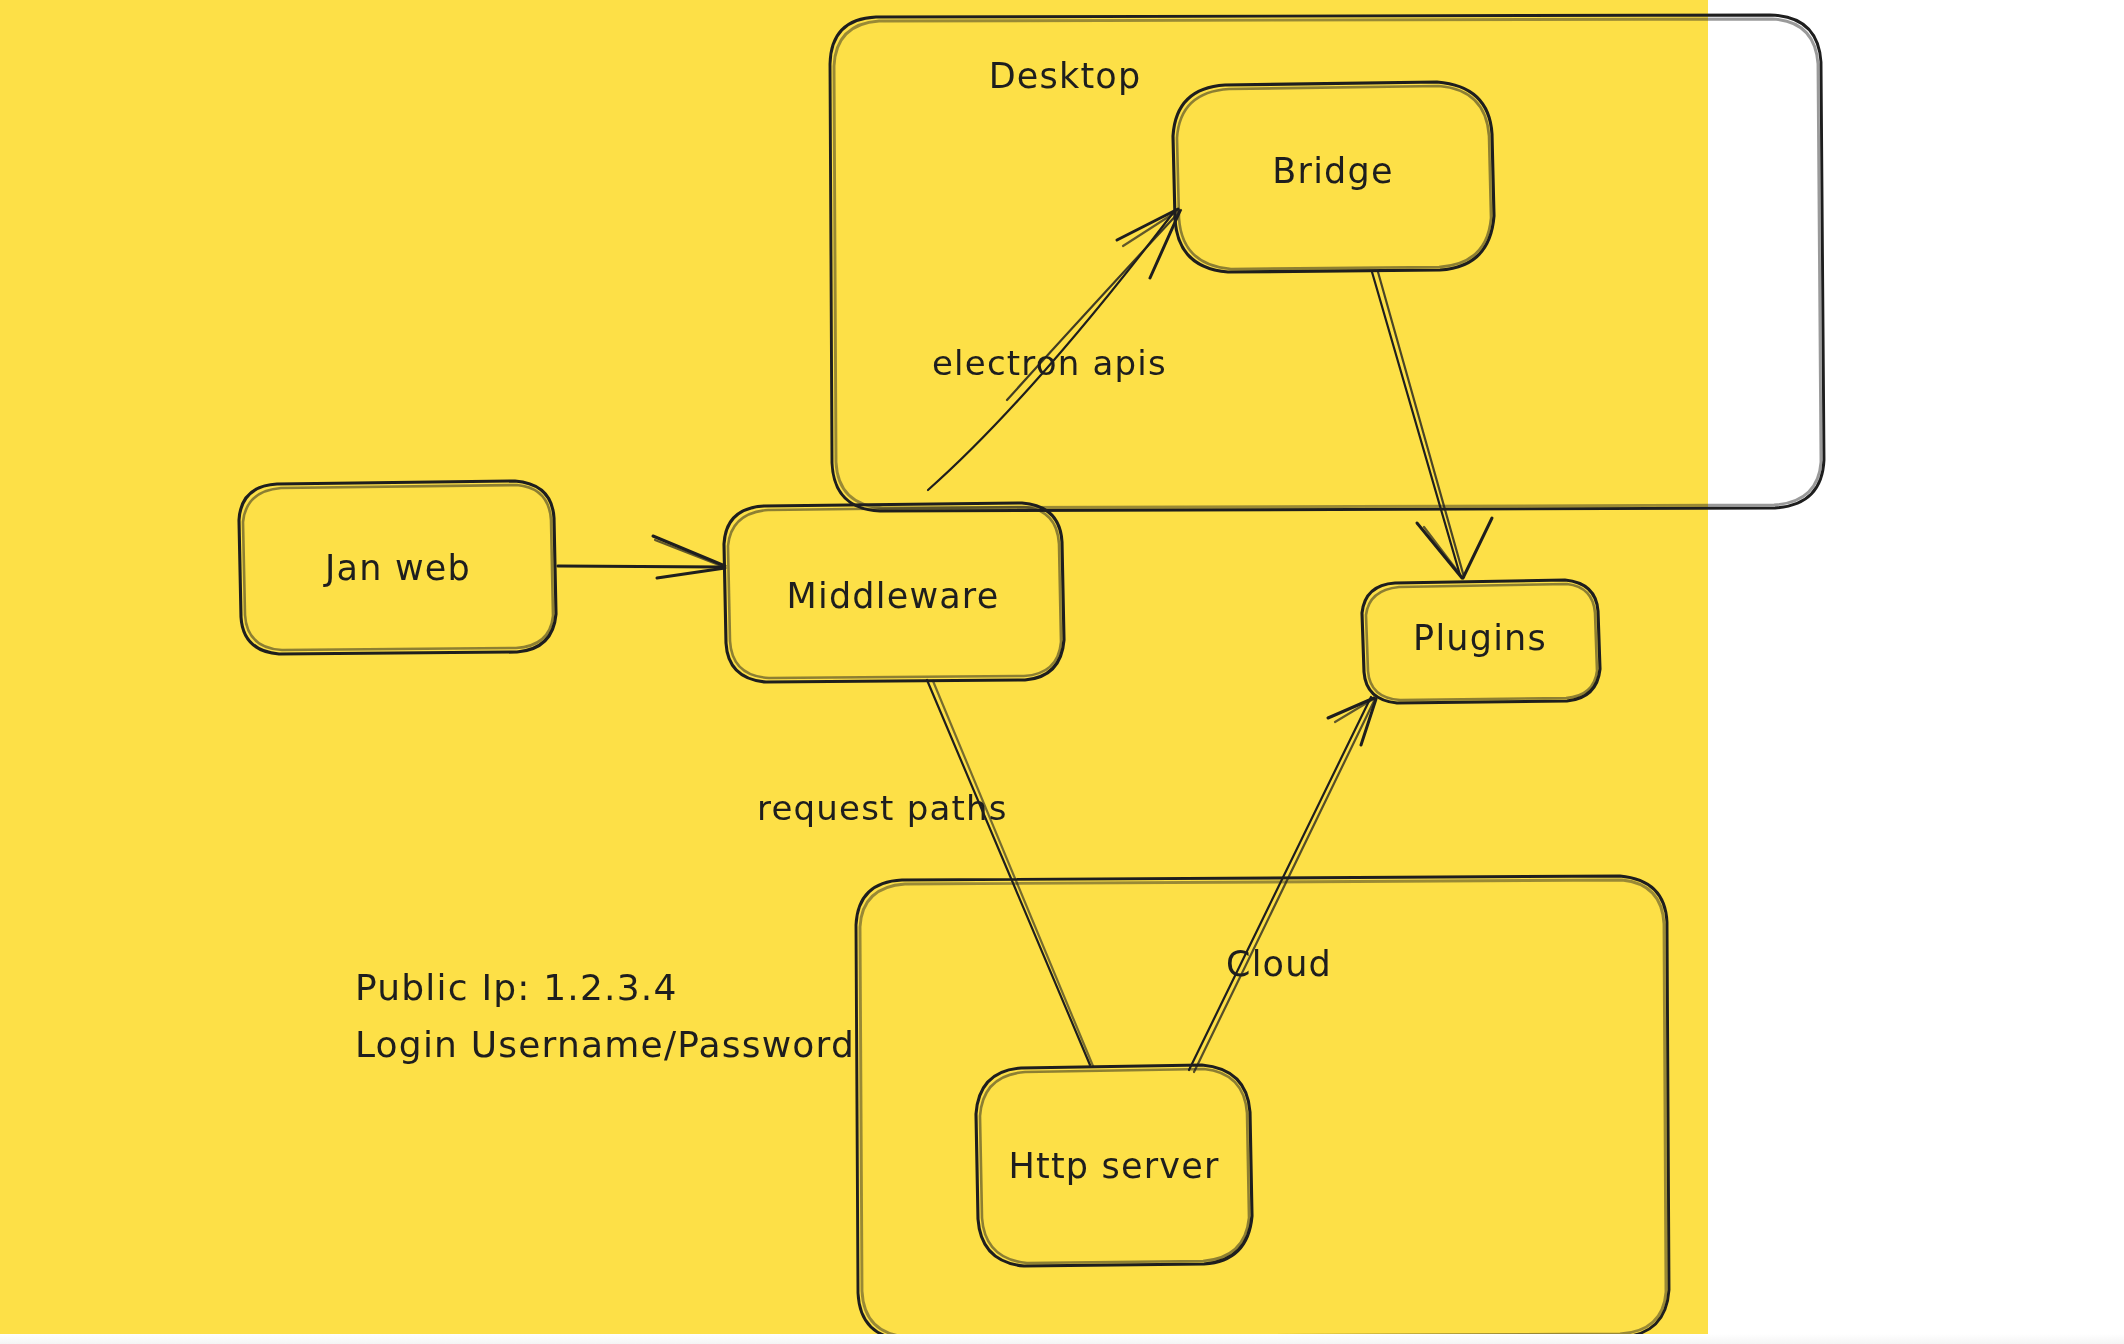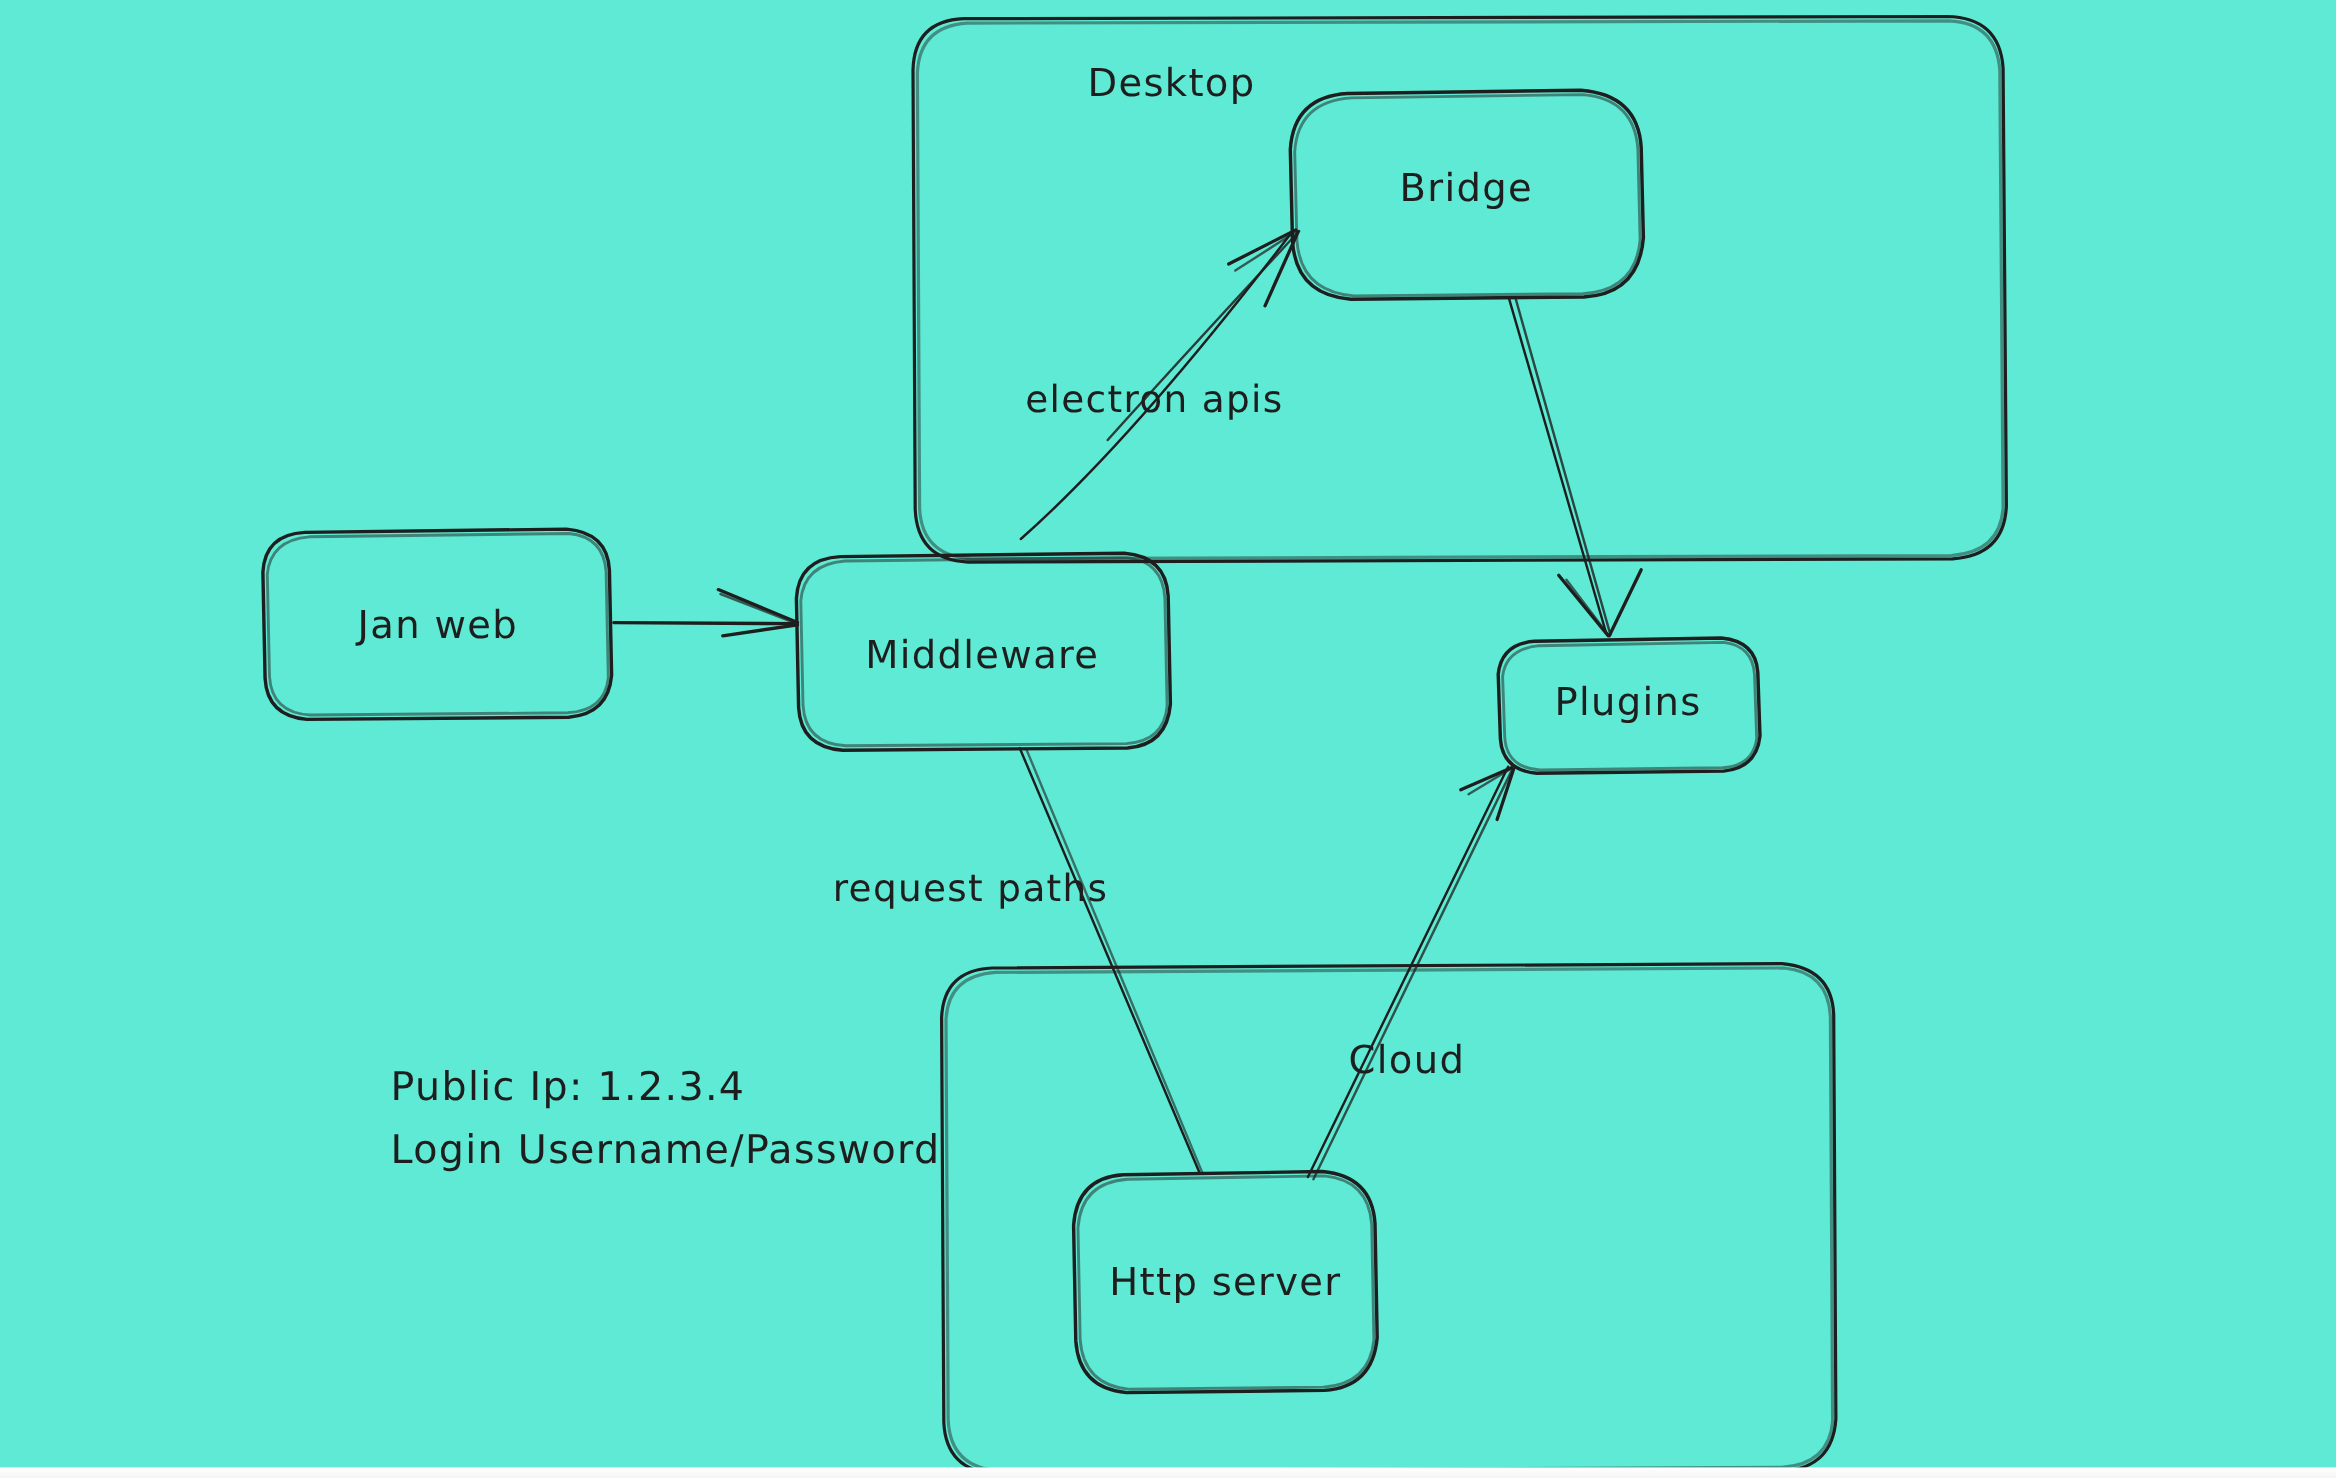--- a/index.html
+++ b/index.html
@@ -8,23 +8,23 @@
     background: #ffffff;
   }
   body {
     width: 2124px;
     height: 1344px;
     overflow: hidden;
     font-family: "DejaVu Sans", sans-serif;
   }
   #canvas-root {
     position: relative;
-    width: 2124px;
+    width: 1708px;
     height: 1344px;
-    background: #5eead4;
+    background: #fde047;
   }
   #bottom-fade {
     position: absolute;
     left: 0;
     bottom: 0;
     width: 2124px;
     height: 10px;
     background: linear-gradient(to bottom, #ffffff 0%, #f4f4f4 100%);
   }
   svg#diagram {

